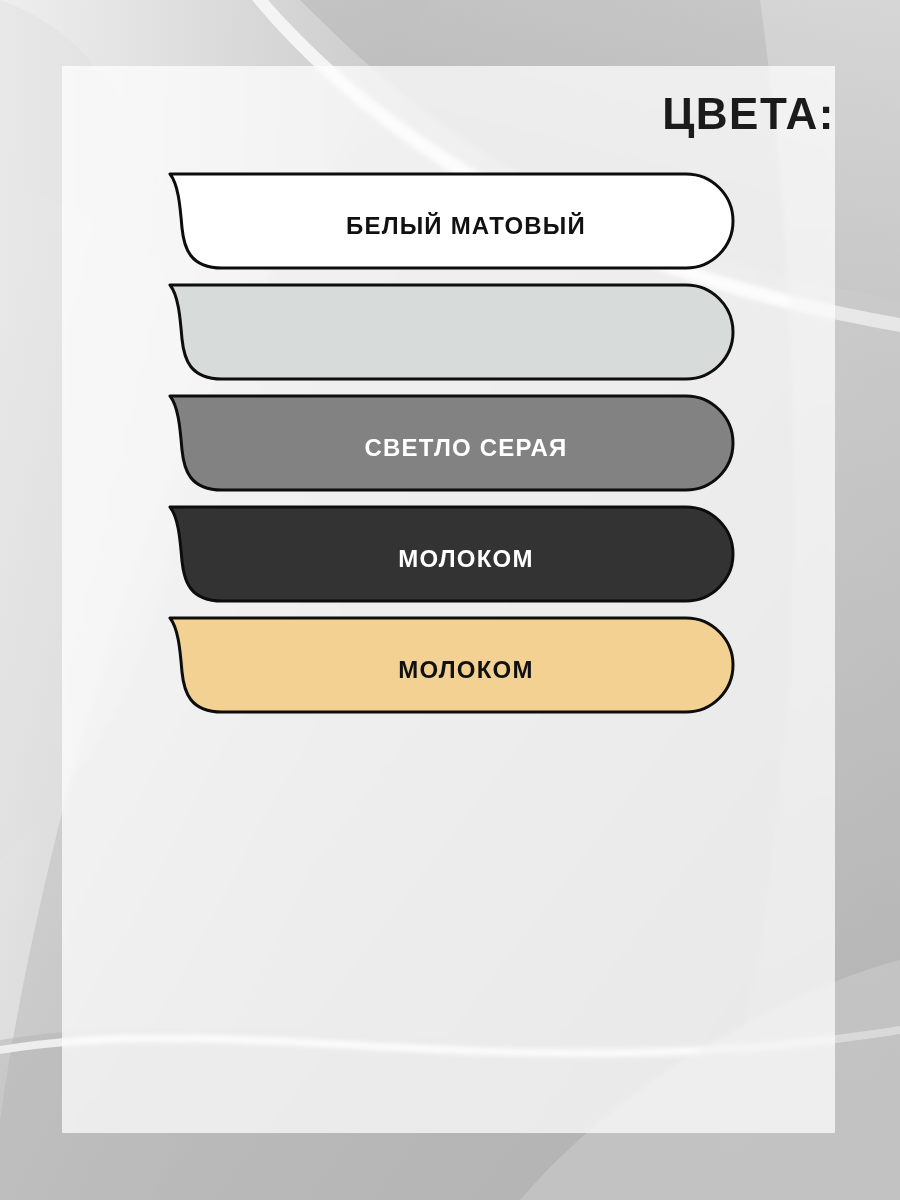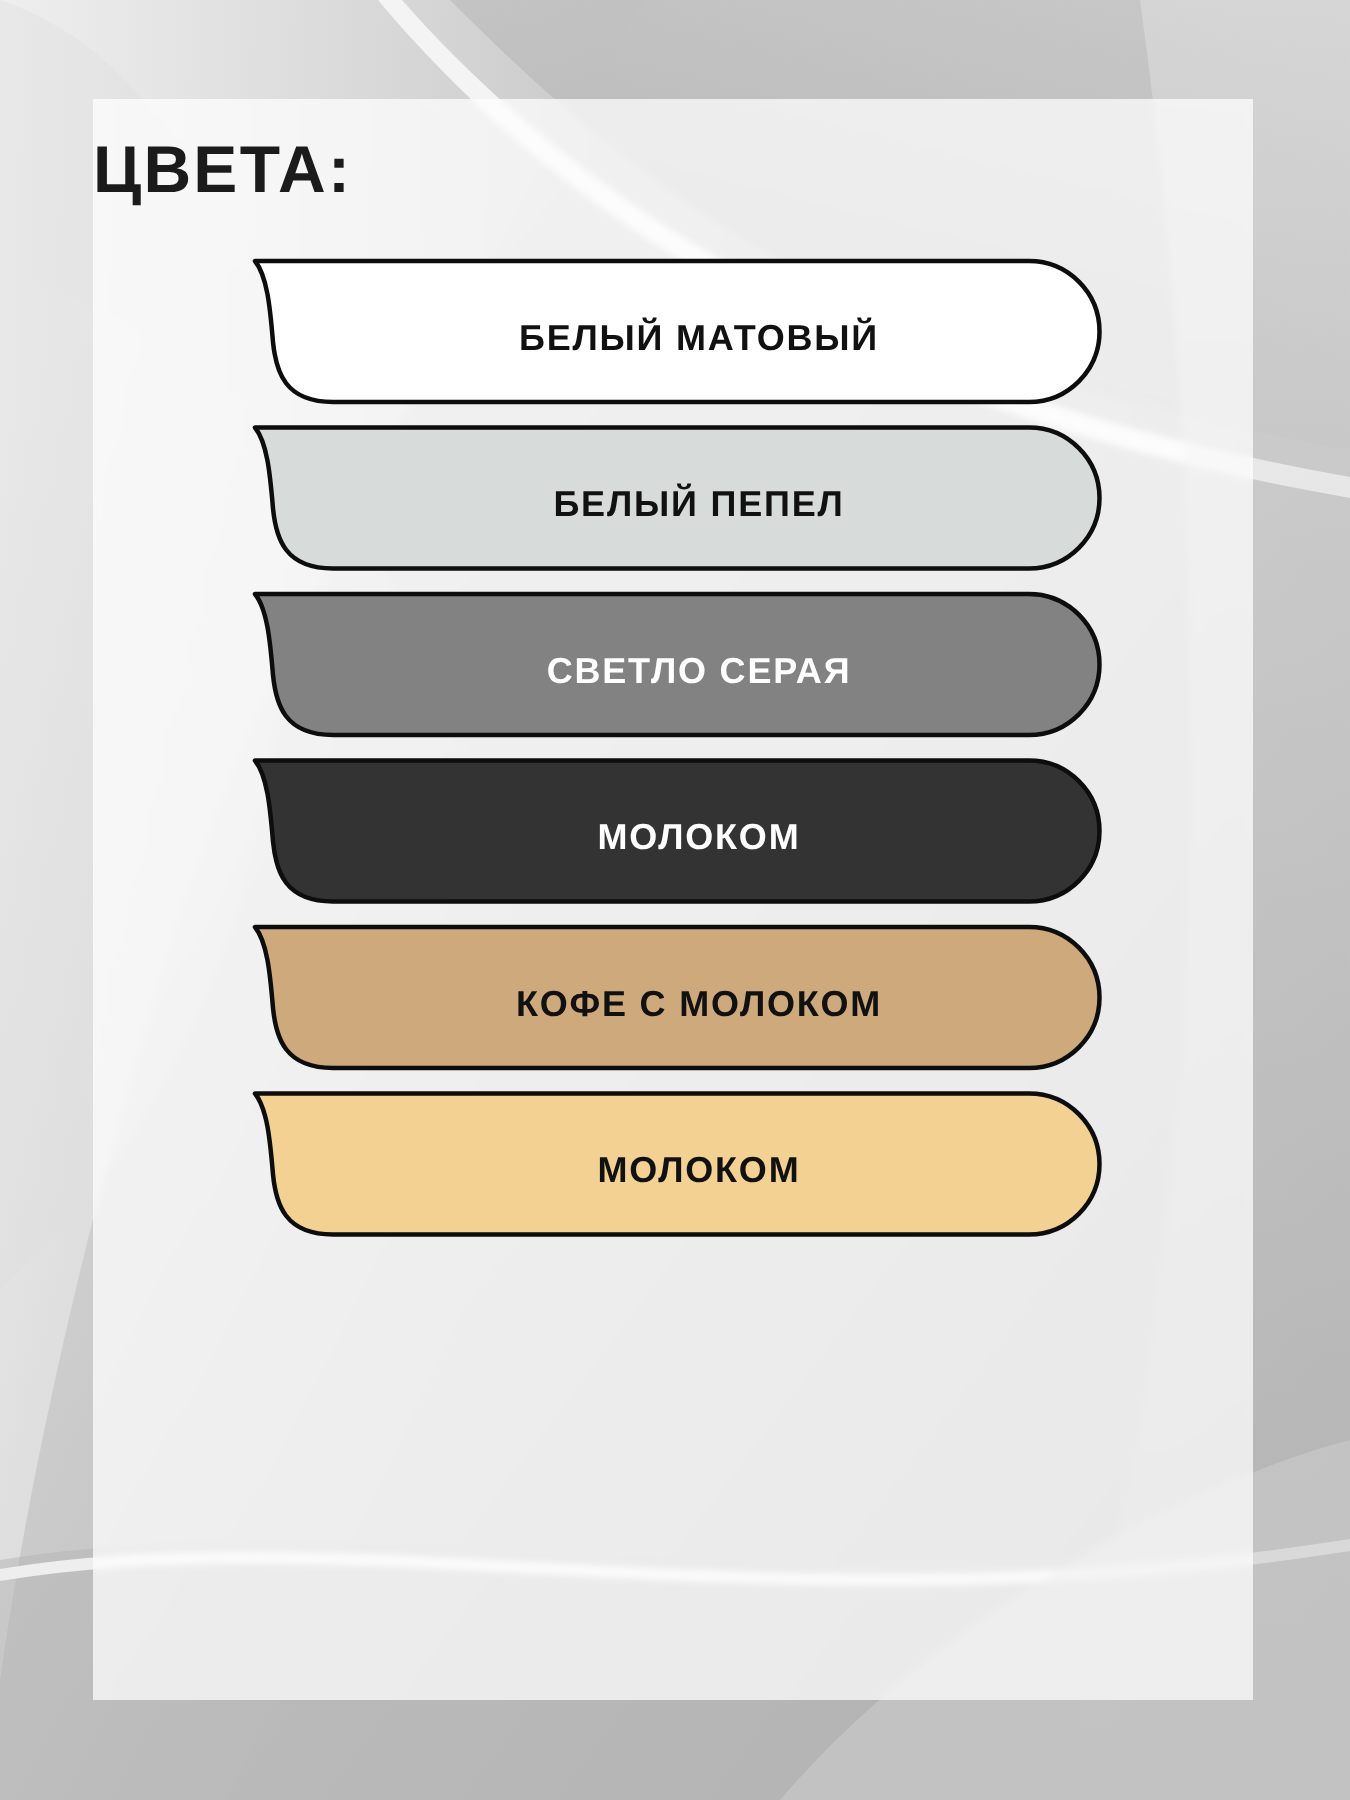--- a/index.html
+++ b/index.html
@@ -39,21 +39,21 @@
     background: rgba(255, 255, 255, 0.72);
     backdrop-filter: blur(2px);
   }
 
   
   #page-title {
     position: absolute;
     left: 0;
     top: 26px;
     width: 773px;
-    text-align: left;
+    text-align: right;
     font-size: 44px;
     font-weight: bold;
     letter-spacing: 1.5px;
     color: #1b1b1b;
     line-height: 1;
     white-space: nowrap;
   }
 
   
   #swatch-list {
@@ -157,44 +157,37 @@
         <svg class="swatch-shape" viewBox="0 0 773 111" preserveAspectRatio="none" aria-hidden="true">
           <path d="M108,4 L624,4 A47,47 0 0 1 624,98 L160,98 C128,98 122,78 120,58 C118,34 116,14 108,4 Z" fill="#ffffff" stroke="#0d0d0d" stroke-width="3" stroke-linejoin="round"></path>
         </svg>
         <div class="swatch-label" style="color:#111111">БЕЛЫЙ МАТОВЫЙ</div>
       </div>
 
       <div class="swatch">
         <svg class="swatch-shape" viewBox="0 0 773 111" preserveAspectRatio="none" aria-hidden="true">
           <path d="M108,4 L624,4 A47,47 0 0 1 624,98 L160,98 C128,98 122,78 120,58 C118,34 116,14 108,4 Z" fill="#d7dbda" stroke="#0d0d0d" stroke-width="3" stroke-linejoin="round"></path>
         </svg>
-        <div class="swatch-label" style="color:#111111">БЕЛЫЙ ПЕПЕЛ</div>
       </div>
 
       <div class="swatch">
         <svg class="swatch-shape" viewBox="0 0 773 111" preserveAspectRatio="none" aria-hidden="true">
           <path d="M108,4 L624,4 A47,47 0 0 1 624,98 L160,98 C128,98 122,78 120,58 C118,34 116,14 108,4 Z" fill="#828282" stroke="#0d0d0d" stroke-width="3" stroke-linejoin="round"></path>
         </svg>
         <div class="swatch-label" style="color:#ffffff">СВЕТЛО СЕРАЯ</div>
       </div>
 
       <div class="swatch">
         <svg class="swatch-shape" viewBox="0 0 773 111" preserveAspectRatio="none" aria-hidden="true">
           <path d="M108,4 L624,4 A47,47 0 0 1 624,98 L160,98 C128,98 122,78 120,58 C118,34 116,14 108,4 Z" fill="#333333" stroke="#0d0d0d" stroke-width="3" stroke-linejoin="round"></path>
         </svg>
         <div class="swatch-label" style="color:#ffffff">МОЛОКОМ</div>
       </div>
 
 
-      <div class="swatch">
-        <svg class="swatch-shape" viewBox="0 0 773 111" preserveAspectRatio="none" aria-hidden="true">
-          <path d="M108,4 L624,4 A47,47 0 0 1 624,98 L160,98 C128,98 122,78 120,58 C118,34 116,14 108,4 Z" fill="#cda97c" stroke="#0d0d0d" stroke-width="3" stroke-linejoin="round"></path>
-        </svg>
-        <div class="swatch-label" style="color:#111111">КОФЕ С МОЛОКОМ</div>
-      </div>
 
 
       <div class="swatch">
         <svg class="swatch-shape" viewBox="0 0 773 111" preserveAspectRatio="none" aria-hidden="true">
           <path d="M108,4 L624,4 A47,47 0 0 1 624,98 L160,98 C128,98 122,78 120,58 C118,34 116,14 108,4 Z" fill="#f2d193" stroke="#0d0d0d" stroke-width="3" stroke-linejoin="round"></path>
         </svg>
         <div class="swatch-label" style="color:#111111">МОЛОКОМ</div>
       </div>
 
     </div>

